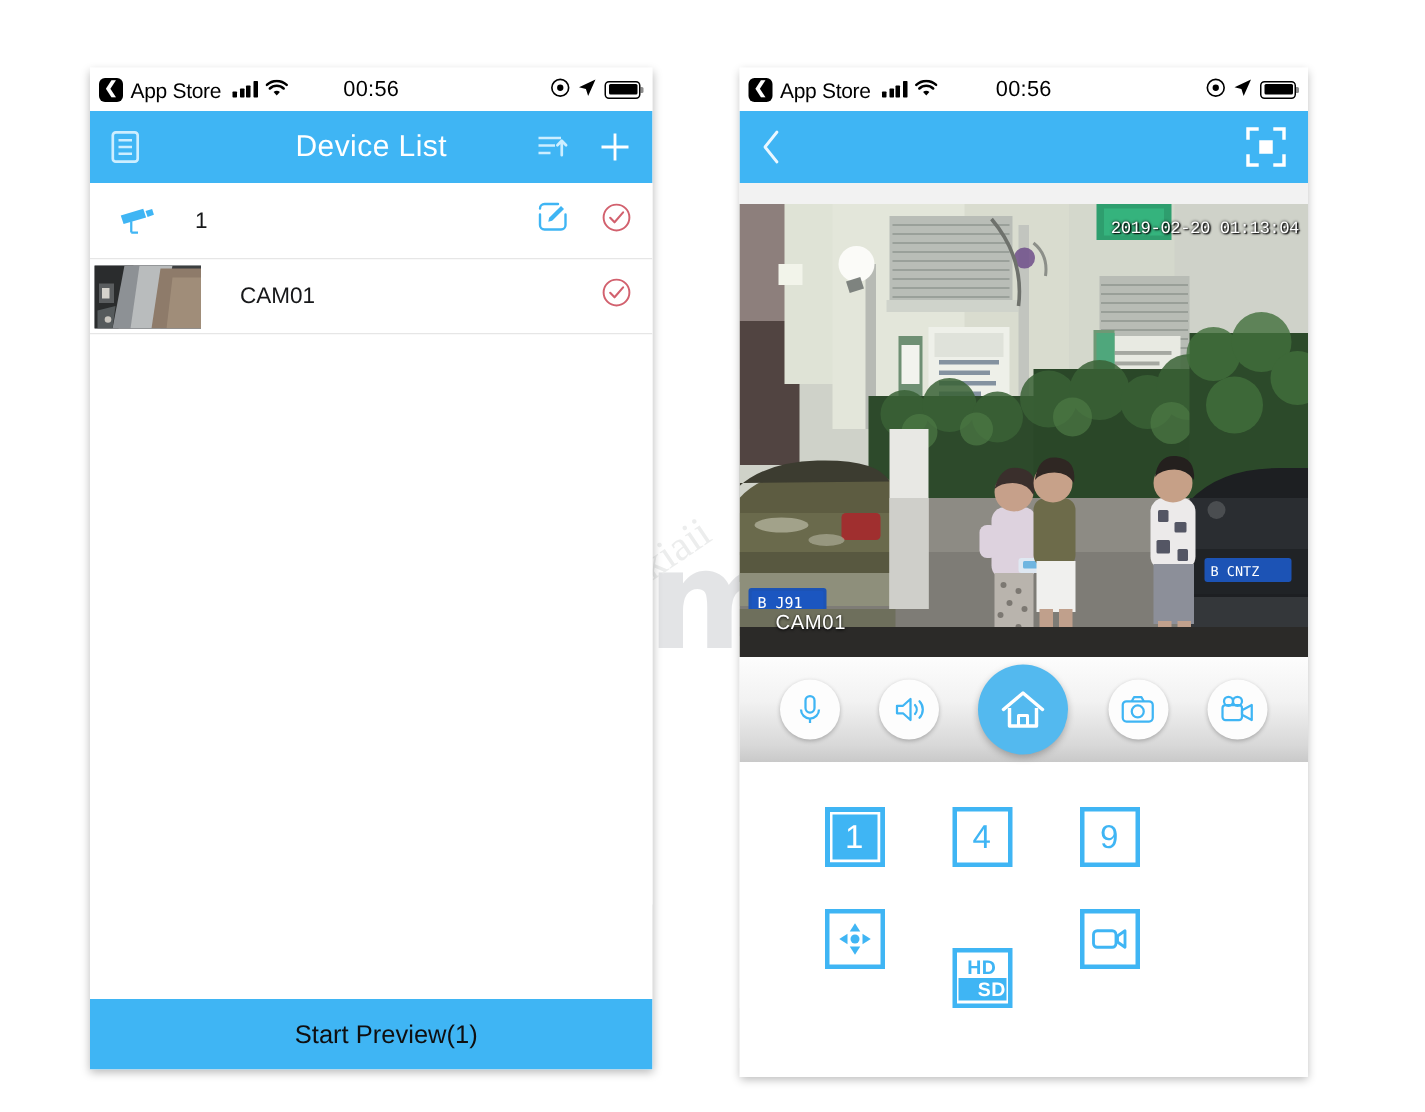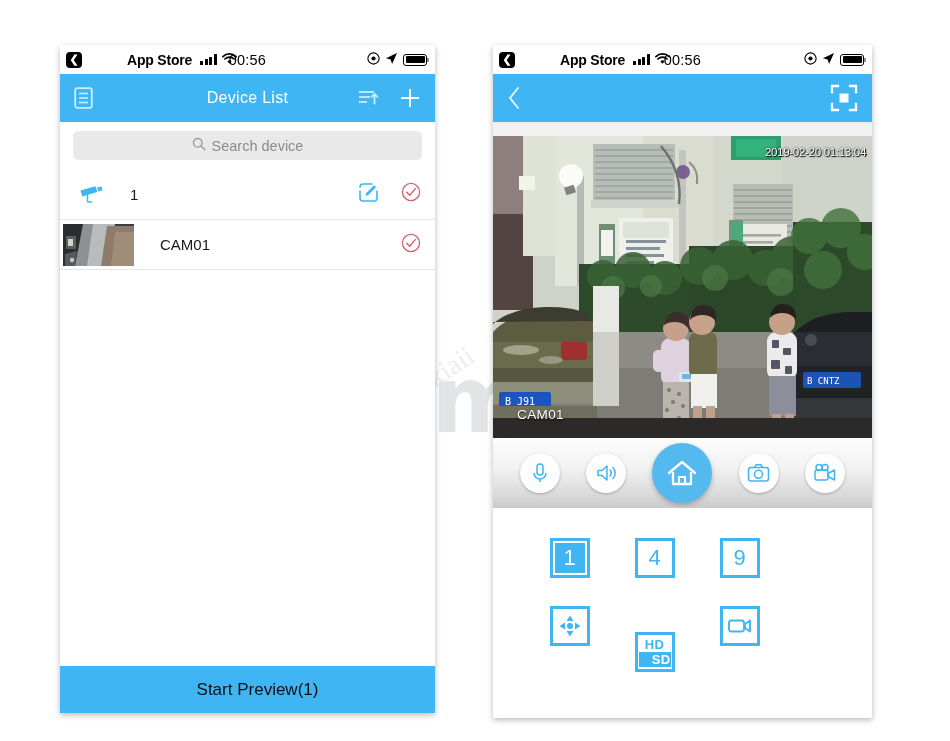--- a/index.html
+++ b/index.html
@@ -84,21 +84,21 @@
     position: relative;
   }
   .sb-left { display: flex; align-items: center; gap: 5px; }
   .back-badge {
     width: 16px; height: 16px;
     background: #000;
     border-radius: 4px;
     display: flex; align-items: center; justify-content: center;
     color: #fff; font-size: 11px; line-height: 1;
   }
-  .sb-appstore { font-size: 14px; font-weight: bold; letter-spacing: -0.2px; margin-left: 40px; }
+  .sb-appstore { font-size: 14px; font-weight: normal; letter-spacing: -0.2px; }
   .signal { display: flex; align-items: flex-end; gap: 1.5px; height: 11px; margin-left: 3px; }
   .signal i { width: 3px; background: #000; display: block; border-radius: .5px; }
   .signal i:nth-child(1){ height: 4px; }
   .signal i:nth-child(2){ height: 6px; }
   .signal i:nth-child(3){ height: 8.5px; }
   .signal i:nth-child(4){ height: 11px; }
   .sb-center {
     position: absolute;
     left: 0; right: 0;
     text-align: center;
@@ -135,21 +135,21 @@
     display: flex;
     align-items: center;
     padding: 0 14px;
     position: relative;
   }
   .navbar .title {
     position: absolute;
     left: 0; right: 0;
     text-align: center;
     color: #ffffff;
-    font-size: 16px;
+    font-size: 20px;
     letter-spacing: .3px;
     pointer-events: none;
   }
   .nav-icon { position: relative; z-index: 2; display: flex; align-items: center; cursor: pointer; }
   .nav-right { margin-left: auto; display: flex; align-items: center; gap: 20px; z-index: 2; }
 
   
   .search-wrap {
     background: #ffffff;
     padding: 9px 13px 9px;
@@ -210,21 +210,21 @@
   .video {
     position: relative;
     height: 302px;
     overflow: hidden;
     background: #6f7a6a;
   }
   .video-ts {
     position: absolute;
     right: 6px; top: 10px;
     color: #ffffff;
-    font-family: Liberation Sans, sans-serif;
+    font-family: Liberation Mono, monospace;
     font-size: 11.5px;
     letter-spacing: -0.3px;
     text-shadow: 0 0 2px #000, 1px 1px 1px #000;
     z-index: 6;
   }
   .video-cam {
     position: absolute;
     left: 24px; bottom: 16px;
     color: #ffffff;
     font-size: 13.5px;
@@ -373,31 +373,20 @@
         </span>
         <span class="nav-icon">
           <svg width="22" height="22" viewBox="0 0 22 22">
             <line x1="11" y1="2" x2="11" y2="20" stroke="#ffffff" stroke-width="1.9"></line>
             <line x1="2" y1="11" x2="20" y2="11" stroke="#ffffff" stroke-width="1.9"></line>
           </svg>
         </span>
       </span>
     </div>
 
-    <div class="search-wrap">
-      <div class="search-box">
-        <span>
-          <svg width="14" height="14" viewBox="0 0 14 14">
-            <circle cx="5.8" cy="5.8" r="4.3" stroke="#9a9aa0" stroke-width="1.4" fill="none"></circle>
-            <line x1="9.1" y1="9.1" x2="12.8" y2="12.8" stroke="#9a9aa0" stroke-width="1.4" stroke-linecap="round"></line>
-          </svg>
-        </span>
-        <span>Search device</span>
-      </div>
-    </div>
 
     <div class="list">
 
       <div class="list-row">
         <span class="row-icon">
           <svg width="26" height="20" viewBox="0 0 26 20">
             <path d="M2.5 6.6 L17.5 2.2 L19.4 8.0 L4.4 12.4 Z" fill="#3fb5f4"></path>
             <path d="M19.0 3.6 L23.4 2.4 L24.6 6.2 L20.4 7.6 Z" fill="#3fb5f4"></path>
             <line x1="9.5" y1="10.5" x2="9.5" y2="18" stroke="#3fb5f4" stroke-width="1.5"></line>
             <line x1="9.5" y1="18" x2="14" y2="18" stroke="#3fb5f4" stroke-width="1.5"></line>

